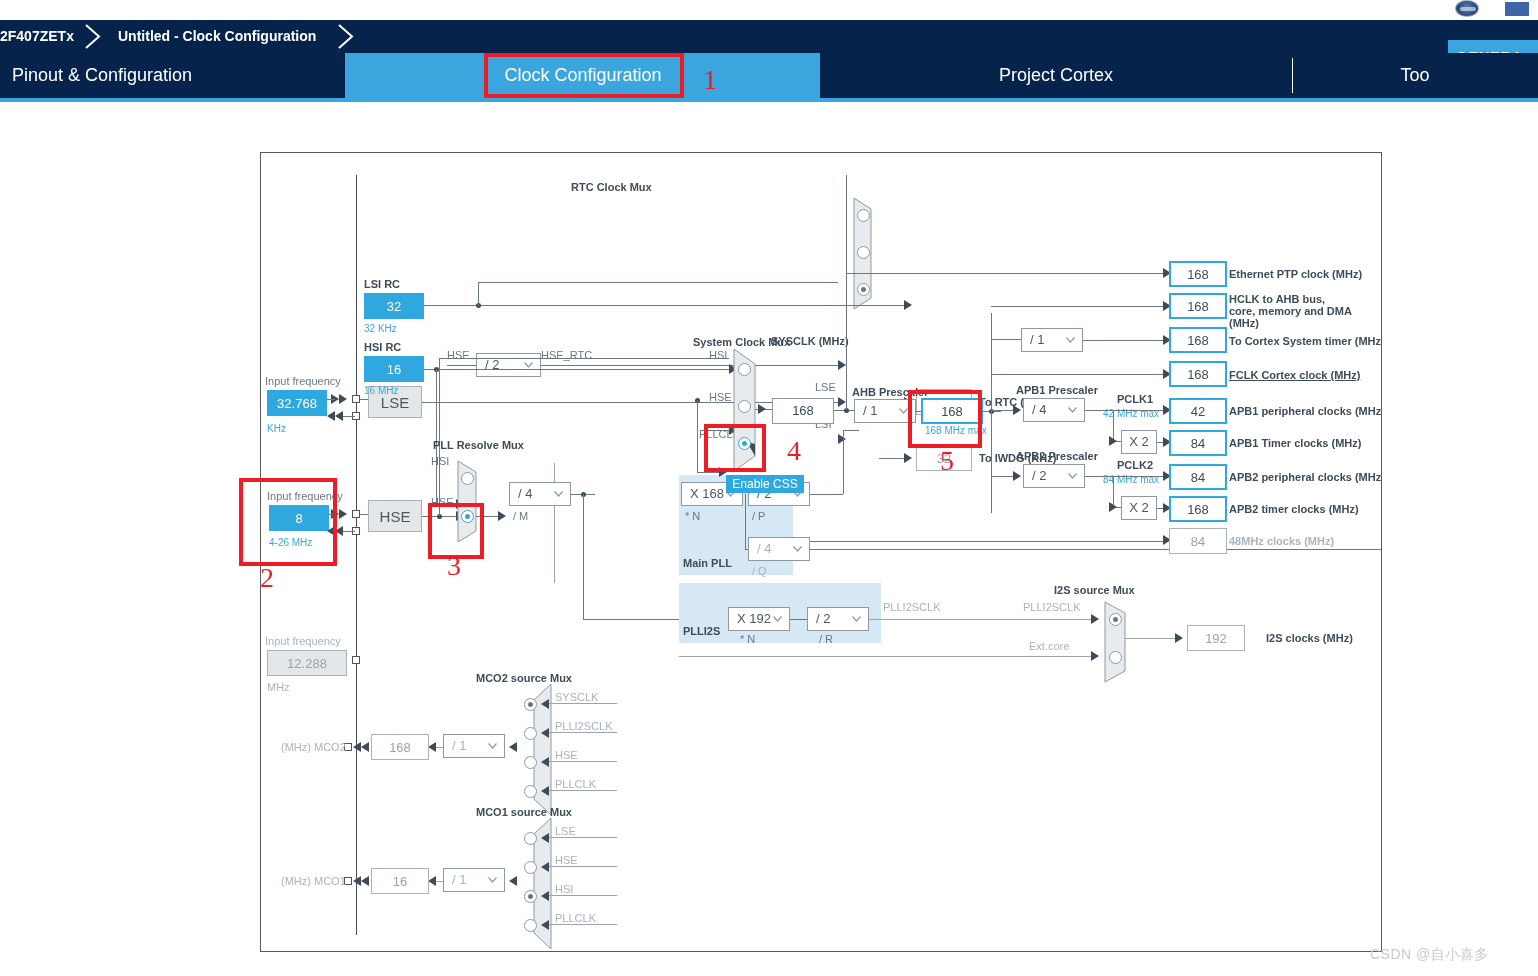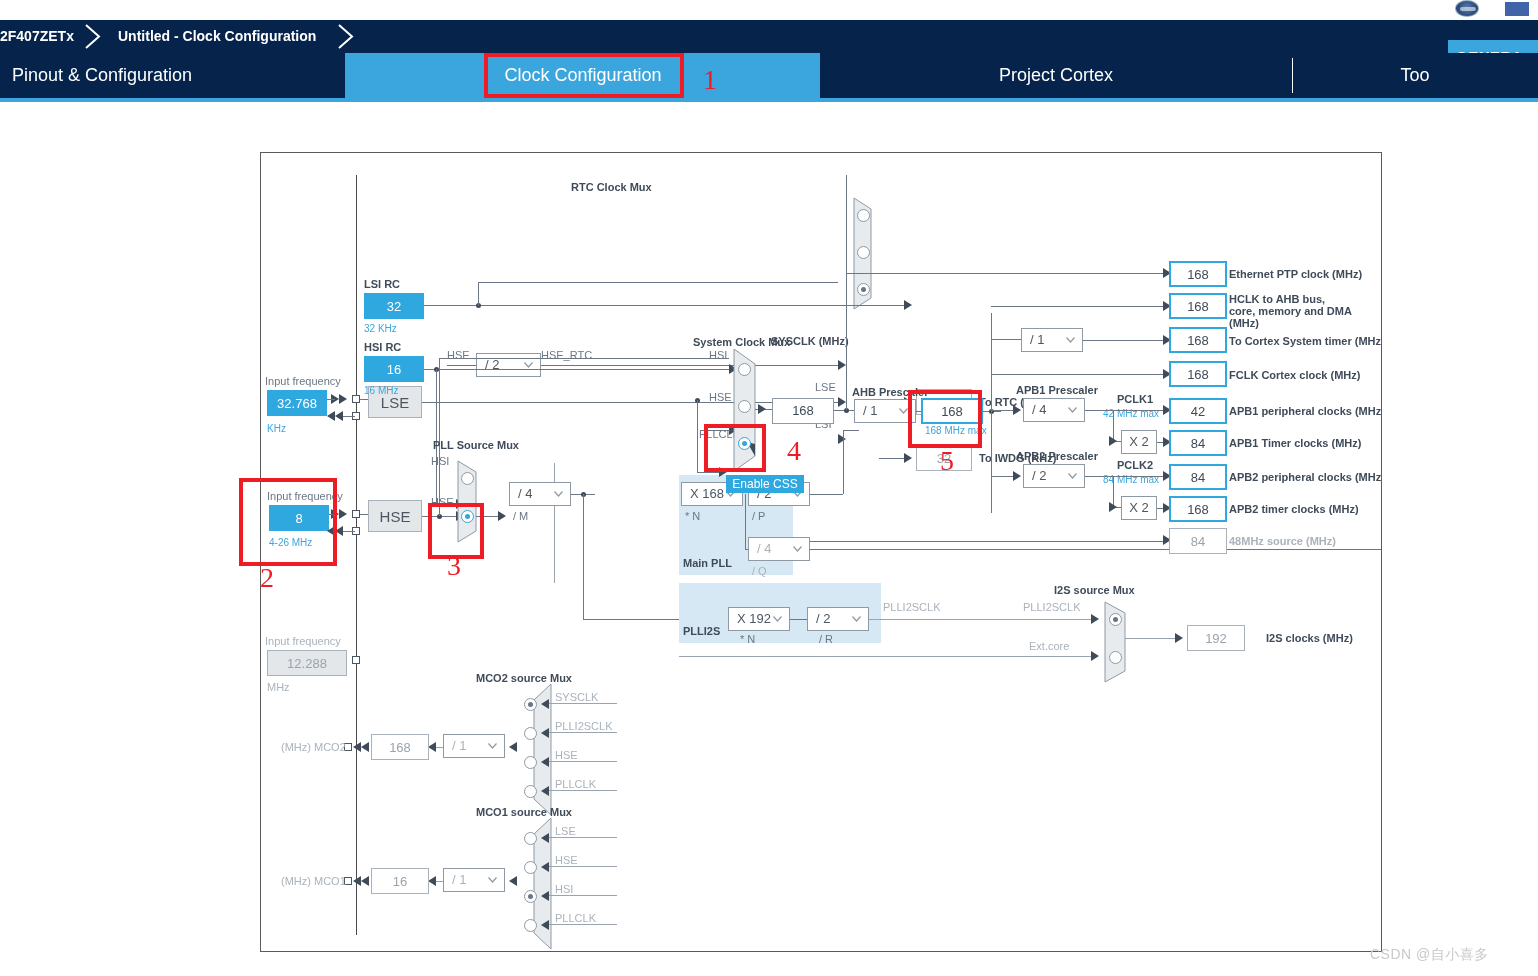--- a/index.html
+++ b/index.html
@@ -304,21 +304,21 @@
   <div class="hline" style="left:68px; top:361px; width:6px;"></div>
   <div class="hline" style="left:99px; top:361px; width:10px;"></div>
   <div class="hline" style="left:82px; top:378px; width:12px;"></div>
   <div class="graybtn" style="left:107px; top:347px; width:54px; height:32px; line-height:32px;">HSE</div>
   <div class="hline" style="left:161px; top:363px; width:34px;"></div>
   <div class="dot" style="left:176px; top:361px;"></div>
   <div class="vline" style="left:178px; top:205px; height:158px;"></div>
   <div class="hline" style="left:178px; top:205px; width:290px;"></div>
   <div class="arr" style="left:195px; top:358px;"></div>
 
-  <div class="lbl-b" style="left:172px; top:286px;">PLL Source Mux</div>
+  <div class="lbl-b" style="left:172px; top:286px;">PLL Resolve Mux</div>
   <div class="lbl" style="left:170px; top:302px;">HSI</div>
   <div class="lbl" style="left:170px; top:343px;">HSE</div>
   <div class="mux" style="left:196px; top:307px;">
     <svg width="26" height="83" viewBox="0 0 26 83">
           <path d="M1,1 L19,12 L19,71 L1,82 Z" fill="#e7ebee" stroke="#8e99a4" stroke-width="1"></path>
         </svg>
   </div>
   <div class="radio" style="left:200px; top:319px;"></div>
   <div class="radio on" style="left:200px; top:357px;"></div>
   <div class="hline" style="left:215px; top:363px; width:22px;"></div>
@@ -494,21 +494,21 @@
   <div class="arr" style="left:902px; top:148px;"></div>
   <div class="outbox" style="left:908px; top:140px; width:58px;">168</div>
   <div class="lbl-b" style="left:968px; top:140px; width:125px; white-space:normal; line-height:12px;">HCLK to AHB bus, core, memory and DMA (MHz)</div>
 
   <div class="outbox" style="left:908px; top:174px; width:58px;">168</div>
   <div class="lbl-b" style="left:968px; top:182px;">To Cortex System timer (MHz)</div>
 
   <div class="hline" style="left:730px; top:221px; width:172px;"></div>
   <div class="arr" style="left:902px; top:216px;"></div>
   <div class="outbox" style="left:908px; top:208px; width:58px;">168</div>
-  <div class="lbl-b" style="left:968px; top:216px;">FCLK Cortex clock (MHz)</div>
+  <div class="lbl-b" style="left:968px; top:216px;text-decoration:underline;">FCLK Cortex clock (MHz)</div>
 
   <div class="hline" style="left:730px; top:257px; width:22px;"></div>
   <div class="arr" style="left:752px; top:252px;"></div>
   <div class="lbl-b" style="left:755px; top:231px;">APB1 Prescaler</div>
   <div class="sel" style="left:762px; top:245px; width:62px;">
     <span class="v">/ 4</span>
     <span class="cv">
           <svg width="9" height="6" viewBox="0 0 9 6">
             <path d="M0.5,0.5 L4.5,5 L8.5,0.5" fill="none" stroke="#8e99a4" stroke-width="1.2"></path>
           </svg>
@@ -550,21 +550,21 @@
   <div class="hline" style="left:852px; top:354px; width:8px;"></div>
   <div class="arr" style="left:848px; top:349px;"></div>
   <div class="mulbox" style="left:860px; top:343px; width:36px;">X 2</div>
   <div class="hline" style="left:896px; top:355px; width:6px;"></div>
   <div class="arr" style="left:902px; top:350px;"></div>
   <div class="outbox" style="left:908px; top:343px; width:58px;">168</div>
   <div class="lbl-b" style="left:968px; top:350px;">APB2 timer clocks (MHz)</div>
 
   <div class="arr" style="left:902px; top:382px;"></div>
   <div class="robox" style="left:908px; top:375px; width:58px;">84</div>
-  <div class="lbl-gray" style="left:968px; top:382px; font-weight:bold;">48MHz source (MHz)</div>
+  <div class="lbl-gray" style="left:968px; top:382px; font-weight:bold;">48MHz clocks (MHz)</div>
   <div class="hline" style="left:549px; top:388px; width:353px;"></div>
 
   <div class="lbl-b" style="left:215px; top:519px;">MCO2 source Mux</div>
   <div class="mux" style="left:268px; top:530px;">
     <svg width="34" height="133" viewBox="0 0 34 133">
           <path d="M22,1 L5,17 L5,116 L22,132 Z" fill="#e7ebee" stroke="#8e99a4" stroke-width="1"></path>
         </svg>
   </div>
   <div class="radio ongray" style="left:263px; top:545px;"></div>
   <div class="radio" style="left:263px; top:574px;"></div>

